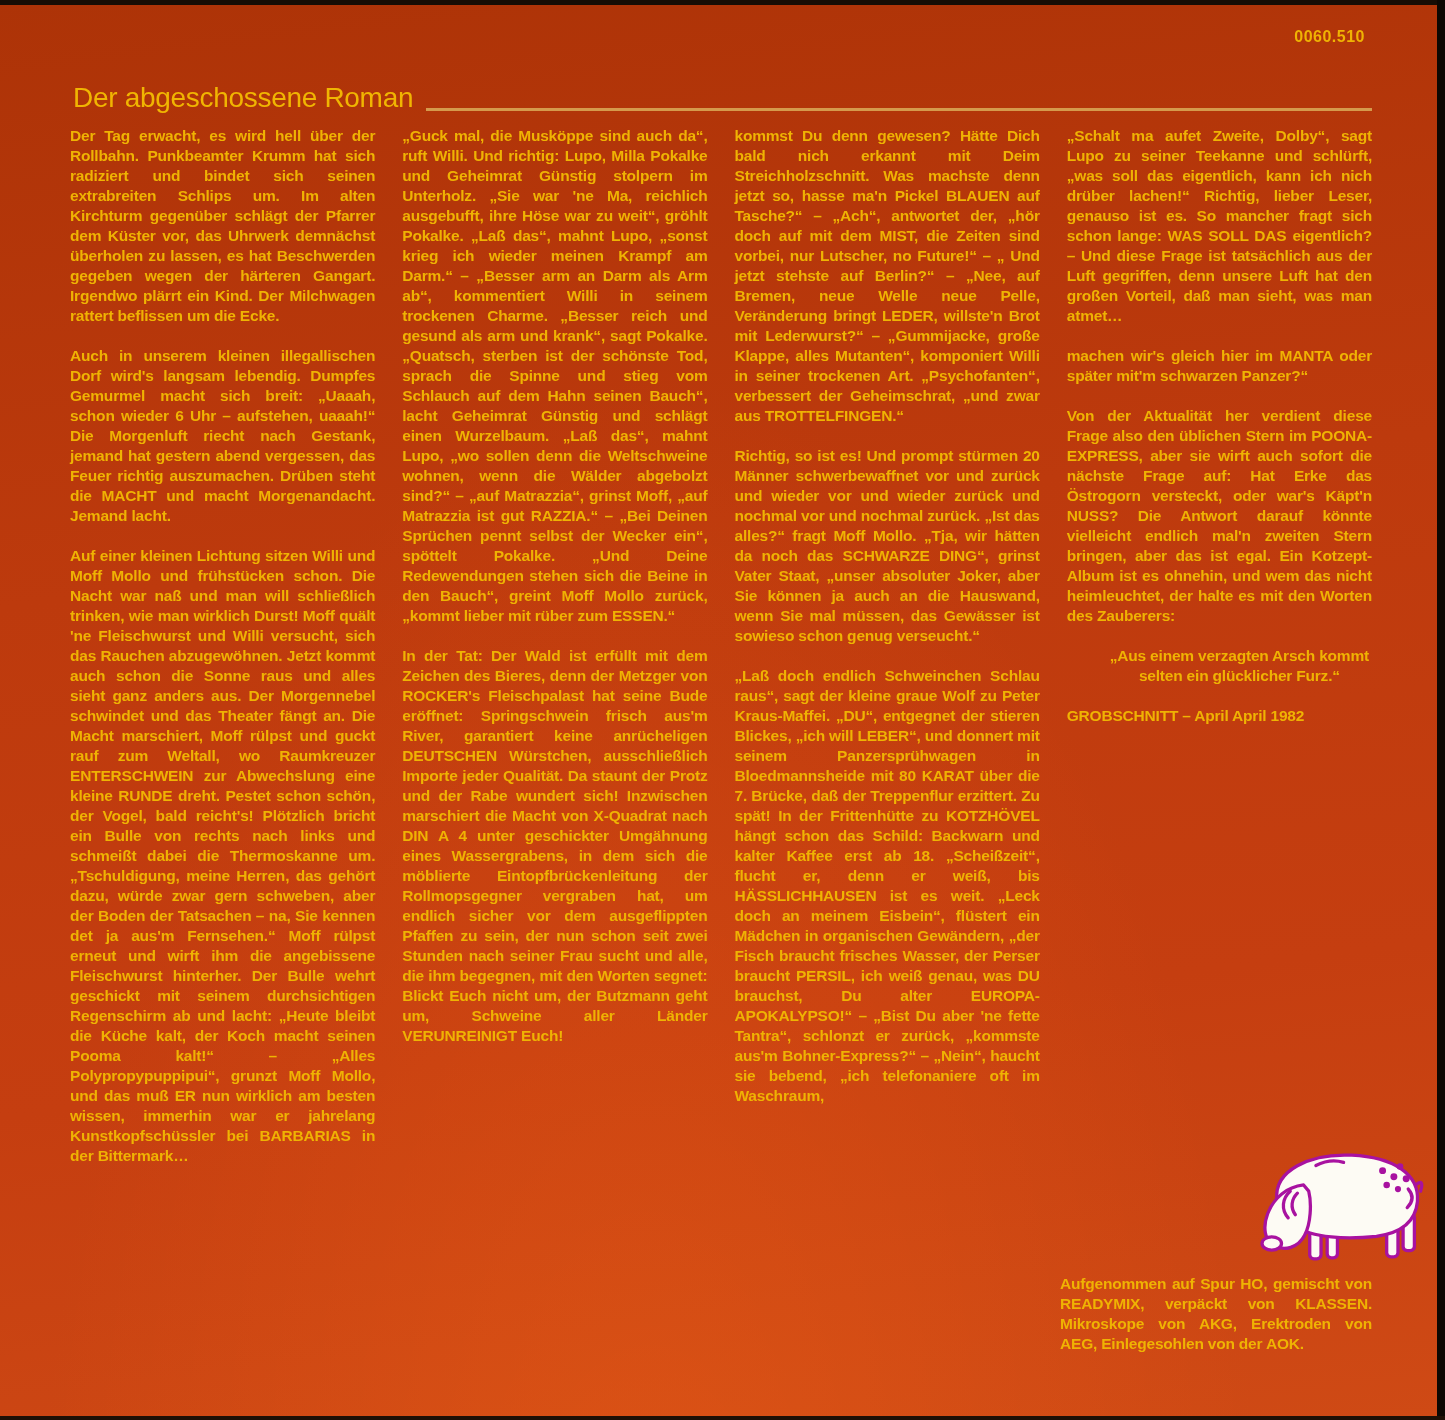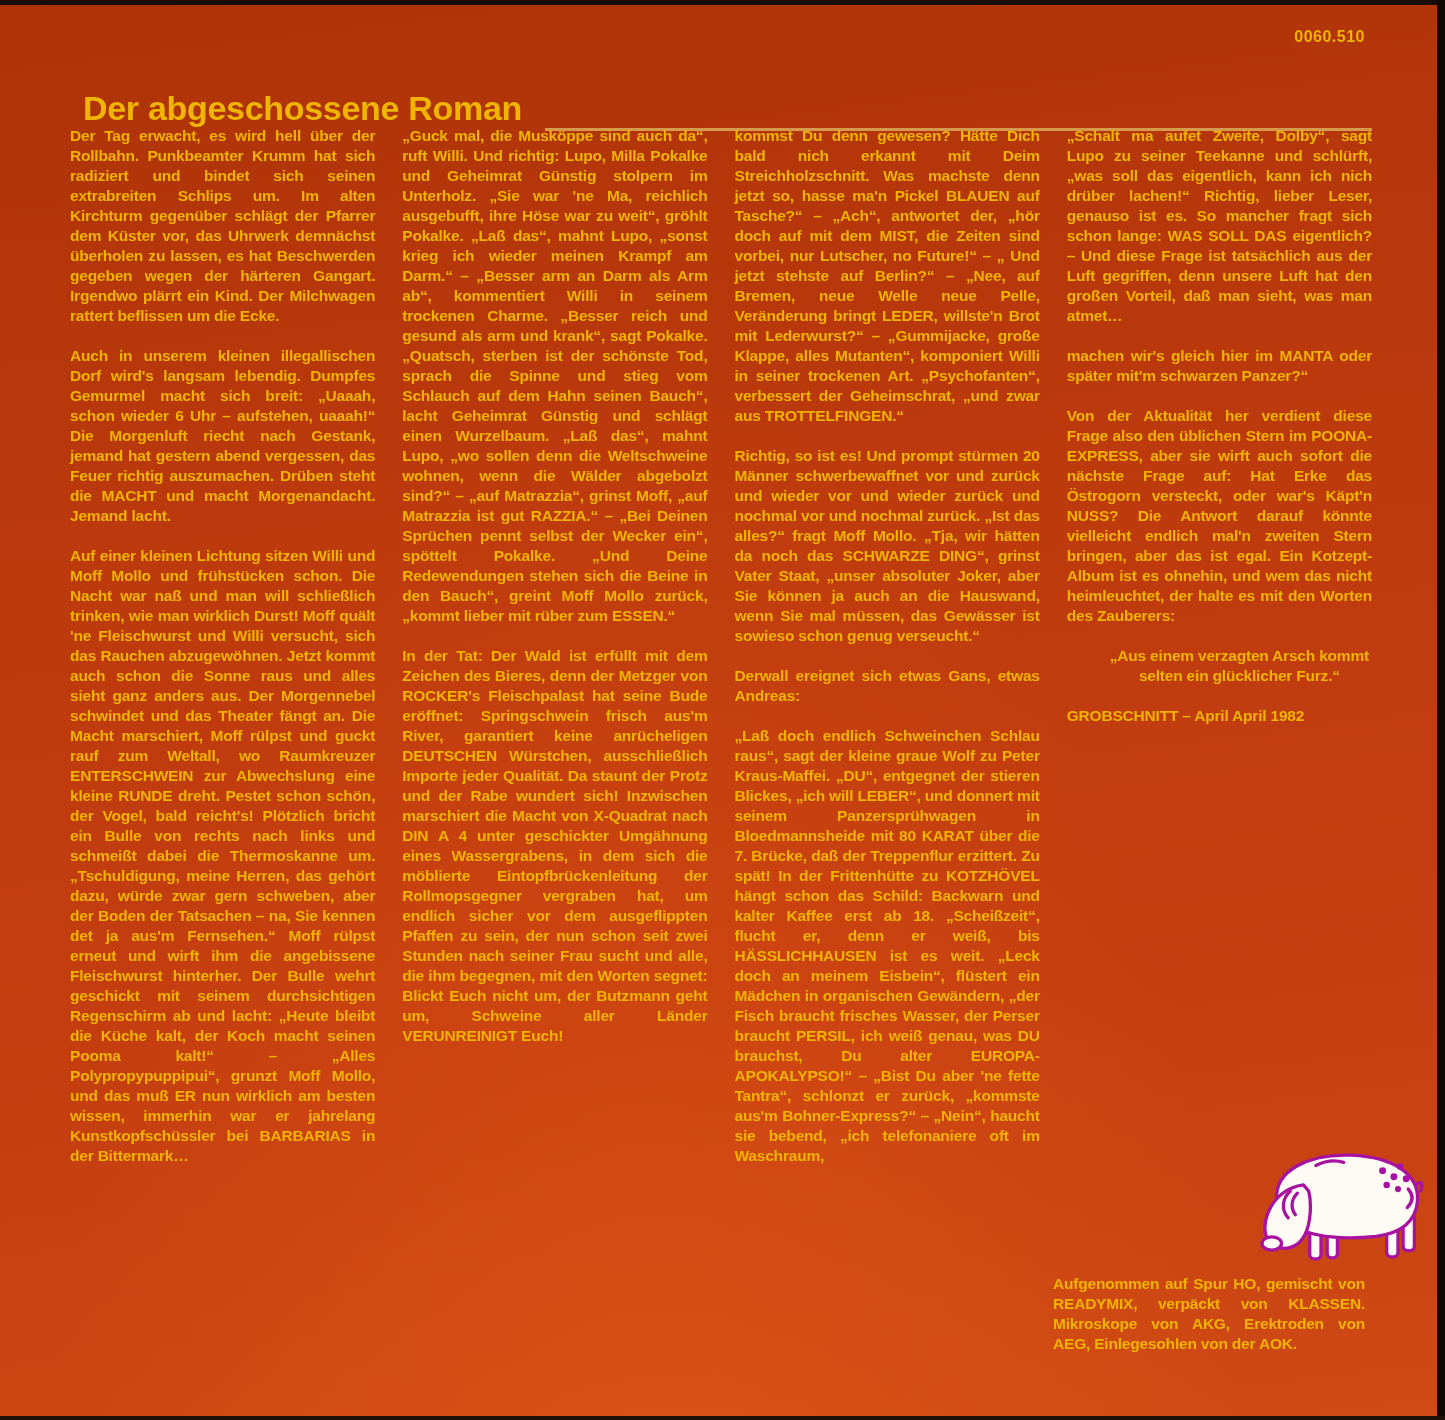--- a/index.html
+++ b/index.html
@@ -17,39 +17,39 @@
   .edge-bottom{position:absolute;left:0;bottom:0;width:100%;height:4px;background:#1e1006;}
   .catalog{
     position:absolute;top:28px;right:80px;
     color:#efb303;font-size:16px;font-weight:700;letter-spacing:0.5px;margin-left:29px;
   }
   .titlebar{
     position:absolute;left:70px;right:73px;top:82px;
     display:flex;align-items:flex-end;
   }
   .titlebar h1{
-    margin:13px;color:#f0b502;font-size:34px;line-height:26px;
-    font-weight:700;letter-spacing:-0.3px;white-space:nowrap;
+    margin:3px;color:#f0b502;font-size:28px;line-height:26px;
+    font-weight:400;letter-spacing:-0.3px;white-space:nowrap;
   }
   .title-rule{flex:1;height:3px;background:#d59a4c;margin-left:10px;margin-bottom:3px;}
   .columns{
     position:absolute;left:70px;right:73px;top:126px;bottom:0;
     display:grid;grid-template-columns:repeat(4,1fr);column-gap:27px;
   }
   .col{color:#efb303;}
   .col p{
     margin:0 0 20px 0;
     font-size:15.5px;line-height:20px;font-weight:700;
     letter-spacing:-0.2px;
     text-align:justify;
   }
   .col p.quote{text-align:center;margin-left:40px;}
   .col p.byline{text-align:left;}
   .bottom-credits{
-    position:absolute;right:80px;top:1258px;width:312px;
+    position:absolute;right:73px;top:1258px;width:312px;
     color:#efb303;font-size:15.5px;line-height:20px;font-weight:700;
     letter-spacing:-0.2px;text-align:justify;
   }
   .pig{position:absolute;top:1146px;right:20px;width:170px;height:118px;}
 </style>
 </head>
 <body>
 
 <div class="page">
 
@@ -73,21 +73,20 @@
     </div>
 
     <div class="col">
       <p>„Guck mal, die Musköppe sind auch da“, ruft Willi. Und richtig: Lupo, Milla Pokalke und Geheimrat Günstig stolpern im Unterholz. „Sie war 'ne Ma, reichlich ausgebufft, ihre Höse war zu weit“, gröhlt Pokalke. „Laß das“, mahnt Lupo, „sonst krieg ich wieder meinen Krampf am Darm.“ – „Besser arm an Darm als Arm ab“, kommentiert Willi in seinem trockenen Charme. „Besser reich und gesund als arm und krank“, sagt Pokalke. „Quatsch, sterben ist der schönste Tod, sprach die Spinne und stieg vom Schlauch auf dem Hahn seinen Bauch“, lacht Geheimrat Günstig und schlägt einen Wurzelbaum. „Laß das“, mahnt Lupo, „wo sollen denn die Weltschweine wohnen, wenn die Wälder abgebolzt sind?“ – „auf Matrazzia“, grinst Moff, „auf Matrazzia ist gut RAZZIA.“ – „Bei Deinen Sprüchen pennt selbst der Wecker ein“, spöttelt Pokalke. „Und Deine Redewendungen stehen sich die Beine in den Bauch“, greint Moff Mollo zurück, „kommt lieber mit rüber zum ESSEN.“</p>
       <p>In der Tat: Der Wald ist erfüllt mit dem Zeichen des Bieres, denn der Metzger von ROCKER's Fleischpalast hat seine Bude eröffnet: Springschwein frisch aus'm River, garantiert keine anrücheligen DEUTSCHEN Würstchen, ausschließlich Importe jeder Qualität. Da staunt der Protz und der Rabe wundert sich! Inzwischen marschiert die Macht von X-Quadrat nach DIN A 4 unter geschickter Umgähnung eines Wassergrabens, in dem sich die möblierte Eintopfbrückenleitung der Rollmopsgegner vergraben hat, um endlich sicher vor dem ausgeflippten Pfaffen zu sein, der nun schon seit zwei Stunden nach seiner Frau sucht und alle, die ihm begegnen, mit den Worten segnet: Blickt Euch nicht um, der Butzmann geht um, Schweine aller Länder VERUNREINIGT Euch!</p>
     </div>
 
     <div class="col">
       <p>kommst Du denn gewesen? Hätte Dich bald nich erkannt mit Deim Streichholzschnitt. Was machste denn jetzt so, hasse ma'n Pickel BLAUEN auf Tasche?“ – „Ach“, antwortet der, „hör doch auf mit dem MIST, die Zeiten sind vorbei, nur Lutscher, no Future!“ – „ Und jetzt stehste auf Berlin?“ – „Nee, auf Bremen, neue Welle neue Pelle, Veränderung bringt LEDER, willste'n Brot mit Lederwurst?“ – „Gummijacke, große Klappe, alles Mutanten“, komponiert Willi in seiner trockenen Art. „Psychofanten“, verbessert der Geheimschrat, „und zwar aus TROTTELFINGEN.“</p>
       <p>Richtig, so ist es! Und prompt stürmen 20 Männer schwerbewaffnet vor und zurück und wieder vor und wieder zurück und nochmal vor und nochmal zurück. „Ist das alles?“ fragt Moff Mollo. „Tja, wir hätten da noch das SCHWARZE DING“, grinst Vater Staat, „unser absoluter Joker, aber Sie können ja auch an die Hauswand, wenn Sie mal müssen, das Gewässer ist sowieso schon genug verseucht.“</p>
-      <p>Derwall ereignet sich etwas Gans, etwas Andreas:</p>
       <p>„Laß doch endlich Schweinchen Schlau raus“, sagt der kleine graue Wolf zu Peter Kraus-Maffei. „DU“, entgegnet der stieren Blickes, „ich will LEBER“, und donnert mit seinem Panzersprühwagen in Bloedmannsheide mit 80 KARAT über die 7. Brücke, daß der Treppenflur erzittert. Zu spät! In der Frittenhütte zu KOTZHÖVEL hängt schon das Schild: Backwarn und kalter Kaffee erst ab 18. „Scheißzeit“, flucht er, denn er weiß, bis HÄSSLICHHAUSEN ist es weit. „Leck doch an meinem Eisbein“, flüstert ein Mädchen in organischen Gewändern, „der Fisch braucht frisches Wasser, der Perser braucht PERSIL, ich weiß genau, was DU brauchst, Du alter EUROPA-APOKALYPSO!“ – „Bist Du aber 'ne fette Tantra“, schlonzt er zurück, „kommste aus'm Bohner-Express?“ – „Nein“, haucht sie bebend, „ich telefonaniere oft im Waschraum,</p>
     </div>
 
     <div class="col">
       <p>„Schalt ma aufet Zweite, Dolby“, sagt Lupo zu seiner Teekanne und schlürft, „was soll das eigentlich, kann ich nich drüber lachen!“ Richtig, lieber Leser, genauso ist es. So mancher fragt sich schon lange: WAS SOLL DAS eigentlich? – Und diese Frage ist tatsächlich aus der Luft gegriffen, denn unsere Luft hat den großen Vorteil, daß man sieht, was man atmet…</p>
       <p>machen wir's gleich hier im MANTA oder später mit'm schwarzen Panzer?“</p>
       <p>Von der Aktualität her verdient diese Frage also den üblichen Stern im POONA-EXPRESS, aber sie wirft auch sofort die nächste Frage auf: Hat Erke das Östrogorn versteckt, oder war's Käpt'n NUSS? Die Antwort darauf könnte vielleicht endlich mal'n zweiten Stern bringen, aber das ist egal. Ein Kotzept-Album ist es ohnehin, und wem das nicht heimleuchtet, der halte es mit den Worten des Zauberers:</p>
       <p class="quote">„Aus einem verzagten Arsch kommt selten ein glücklicher Furz.“</p>
       <p class="byline">GROBSCHNITT – April  April 1982</p>
     </div>

